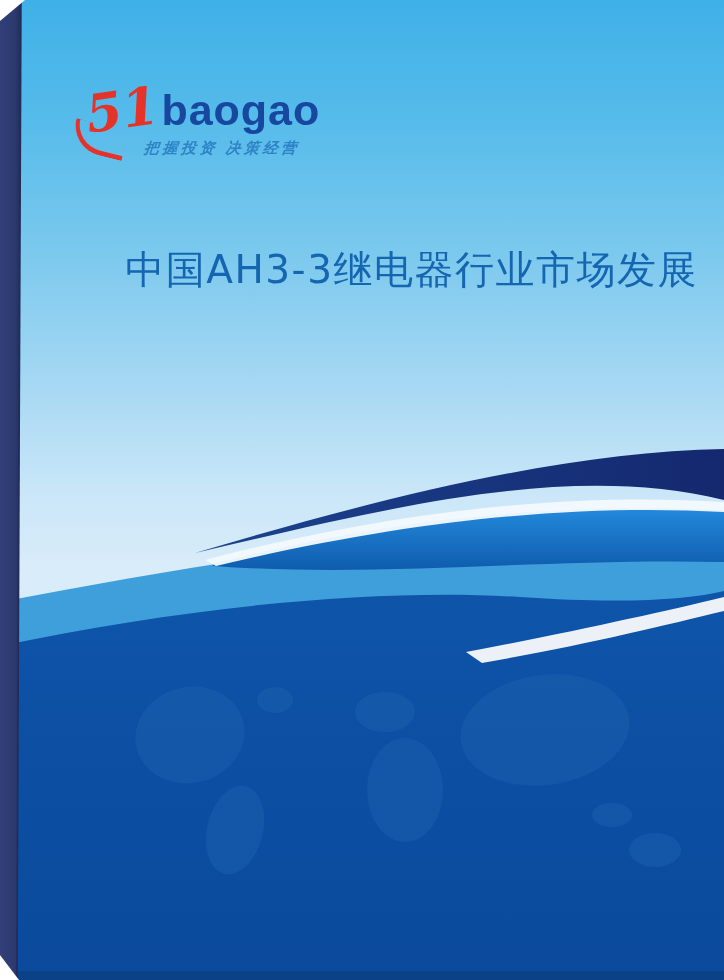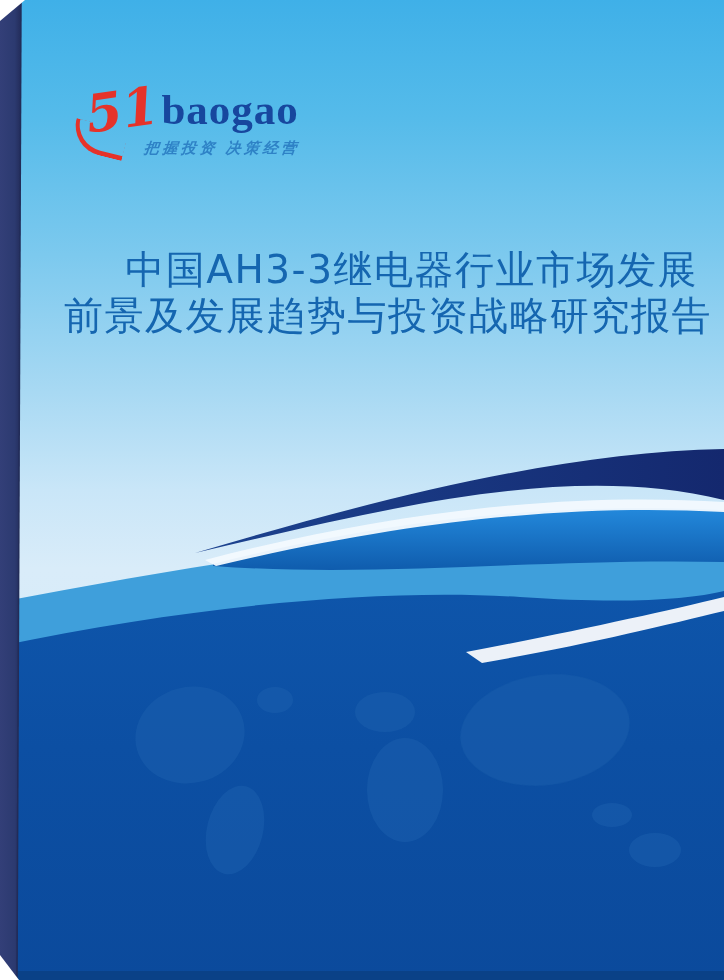--- a/index.html
+++ b/index.html
@@ -22,21 +22,21 @@
     font-style:italic;font-weight:700;font-size:52px;line-height:52px;
     transform:rotate(-8deg);display:inline-block;margin-right:3px;
   }
   .logo-swash{
     position:absolute;left:-14px;top:40px;width:50px;height:26px;
     border-bottom:5px solid #e5332a;border-left:4px solid #e5332a;
     border-bottom-left-radius:34px;transform:rotate(14deg);
   }
   .logo-name{
     font-weight:700;font-size:43px;line-height:52px;letter-spacing:1px;
-    font-family:Liberation Serif, serif;
+    font-family:Liberation Sans, sans-serif;
   }
   .logo-tagline{
     margin-top:3px;margin-left:58px;
     font-style:italic;font-weight:700;font-size:15px;letter-spacing:3.5px;
     transform:skewX(-6deg);white-space:nowrap;
   }
 
   
   .title-block{
     position:absolute;left:64px;top:247px;right:26px;z-index:5;
@@ -108,16 +108,15 @@
     <div class="logo-mark">
       <span class="logo-number" style="color:#e5332a;">51</span>
       <span class="logo-swash"></span>
       <span class="logo-name" style="color:#17479e;">baogao</span>
     </div>
     <div class="logo-tagline" style="color:#2e82c6;">把握投资 决策经营</div>
   </div>
 
   <div class="title-block" style="color:#1566b0;text-align:right;">
     <div>中国AH3-3继电器行业市场发展</div>
-    <div>前景及发展趋势与投资战略研究报告</div>
   </div>
 
 </div>
 
 </body></html>

